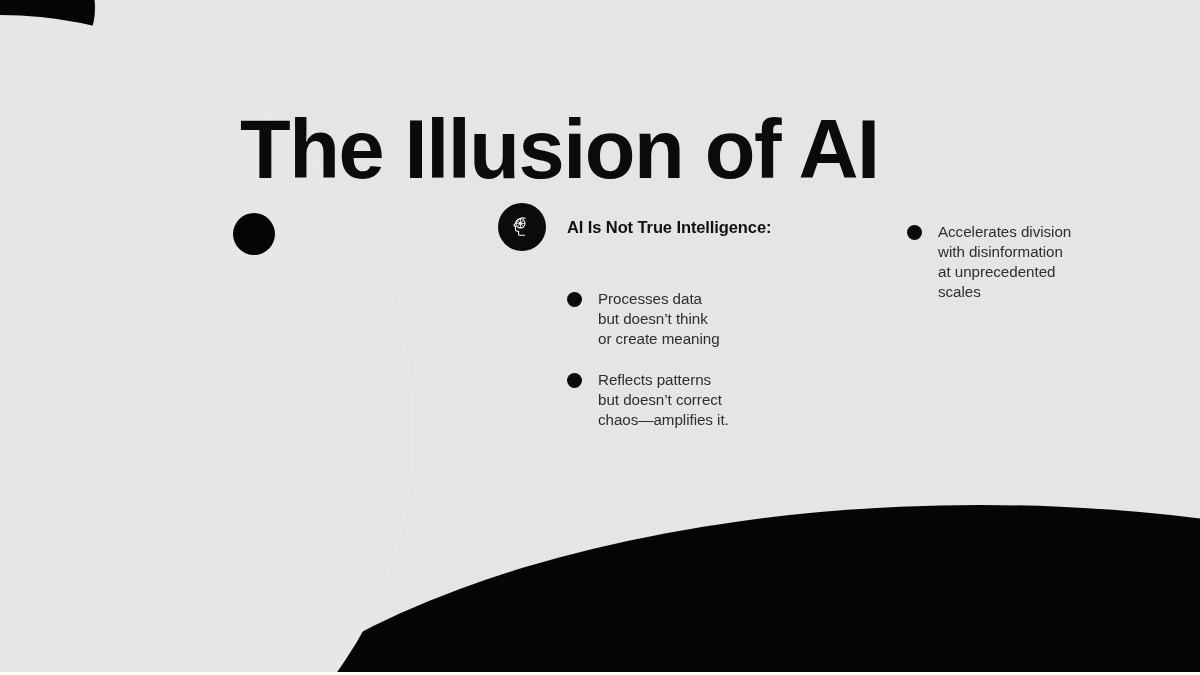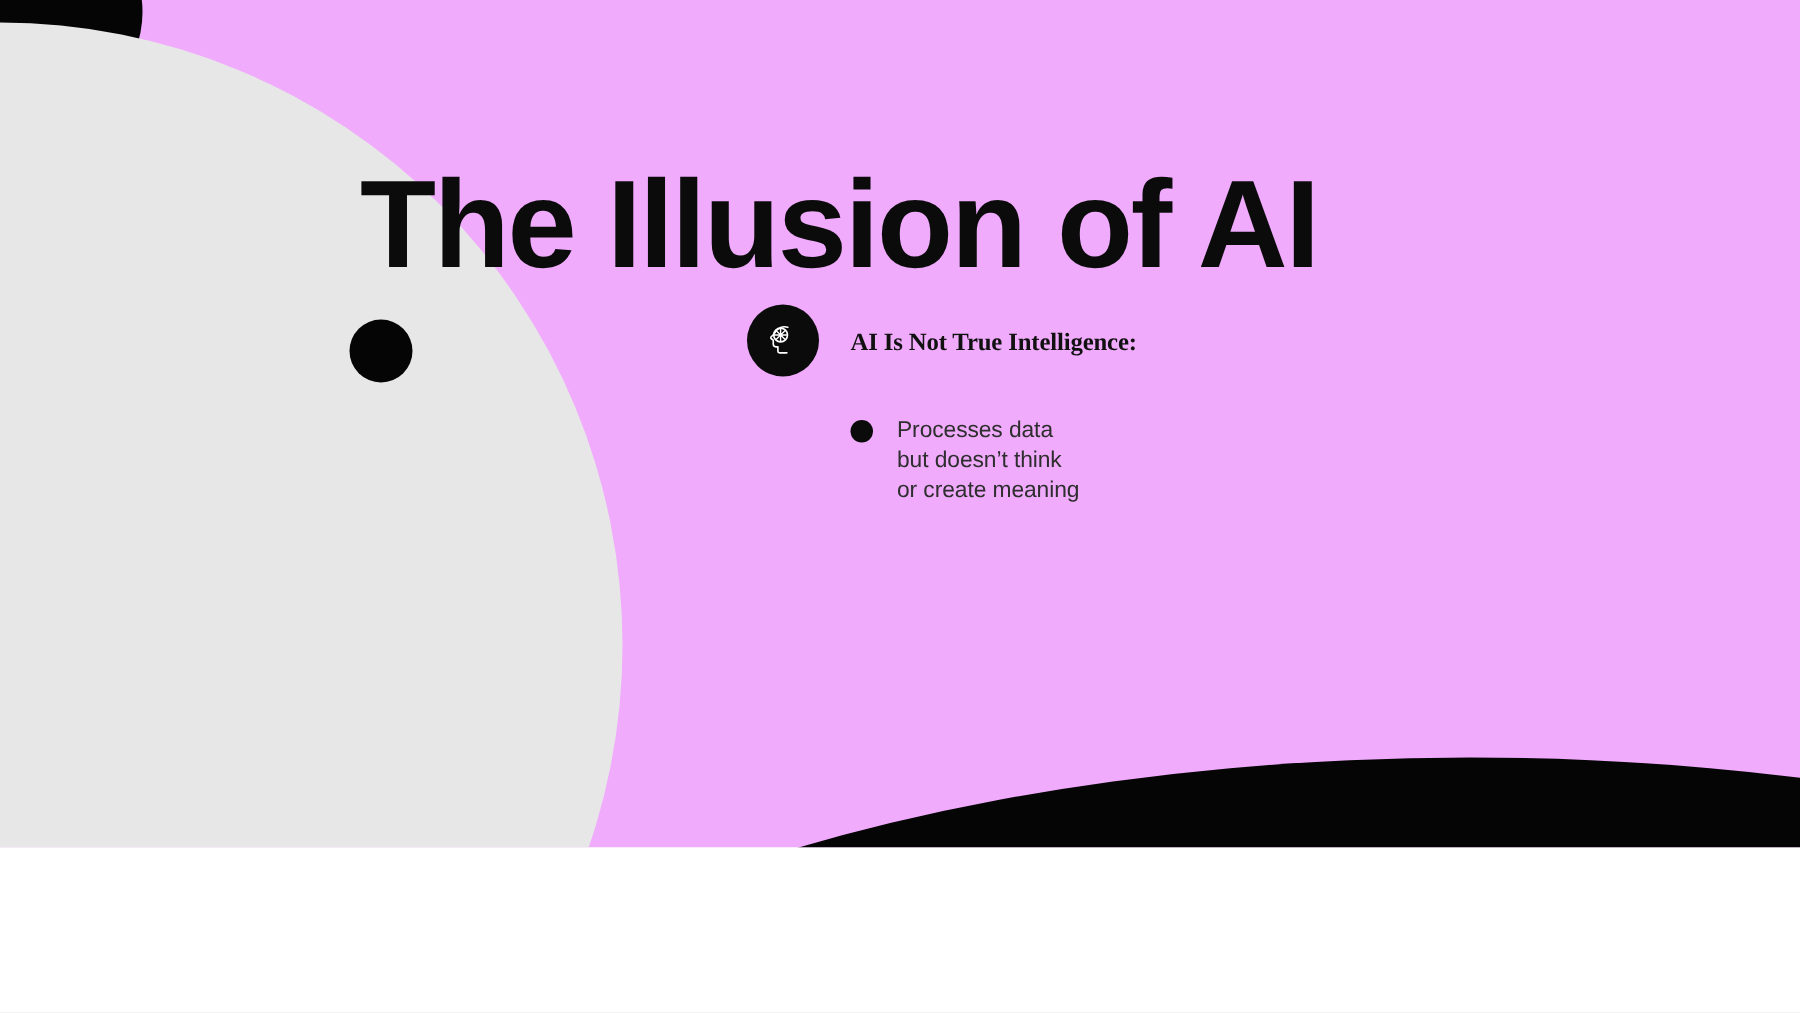--- a/index.html
+++ b/index.html
@@ -8,22 +8,22 @@
     padding: 0;
     background: #ffffff;
   }
   body {
     font-family: "Liberation Sans", sans-serif;
   }
 
   #slide {
     position: relative;
     width: 1200px;
-    height: 565px;
-    background: #f0abfc;
+    height: 672px;
+    background: #e5e5e5;
     overflow: hidden;
   }
 
   
   .shape {
     position: absolute;
     border-radius: 50%;
   }
 
   #blob-black-topleft {
@@ -95,21 +95,20 @@
     position: absolute;
     top: 203px;
   }
   #column-0 { left: 498px; width: 290px; }
   #column-1 { left: 838px; width: 300px; }
 
   .col-header {
     position: relative;
     min-height: 50px;
     padding-left: 69px;
-    font-family: Liberation Serif, serif;
   }
 
   .icon-badge {
     position: absolute;
     left: 0;
     top: 0;
     width: 48px;
     height: 48px;
     border-radius: 50%;
     background: #0b0b0b;
@@ -127,21 +126,21 @@
     letter-spacing: -0.1px;
     padding-top: 14px;
   }
 
   .bullet-list {
     margin: 0;
     padding: 0;
     list-style: none;
     padding-left: 69px;
   }
-  #column-0 .bullet-list { margin-top: 24px; }
+  #column-0 .bullet-list { margin-top: 36px; }
   #column-1 .bullet-list { margin-top: 19px; }
 
   .bullet-item {
     position: relative;
     padding-left: 31px;
     margin-bottom: 21px;
     font-size: 15.2px;
     line-height: 20px;
     color: #2e2e2e;
     letter-spacing: -0.05px;
@@ -187,22 +186,35 @@
         </span>
         <div class="col-heading">AI Is Not True Intelligence:</div>
       </div>
       <ul class="bullet-list">
         <li class="bullet-item">
           <span class="bullet-dot"></span>
           <span class="bullet-text">Processes data
 but doesn’t think
 or create meaning</span>
         </li>
+        <li class="bullet-item">
+          <span class="bullet-dot"></span>
+          <span class="bullet-text">Reflects patterns
+but doesn’t correct
+chaos—amplifies it.</span>
+        </li>
       </ul>
     </section>
 
     <section class="column" id="column-1">
       <ul class="bullet-list">
+        <li class="bullet-item">
+          <span class="bullet-dot"></span>
+          <span class="bullet-text">Accelerates division
+with disinformation
+at unprecedented
+scales</span>
+        </li>
       </ul>
     </section>
 
   </div>
 </div>
 
 </body></html>

